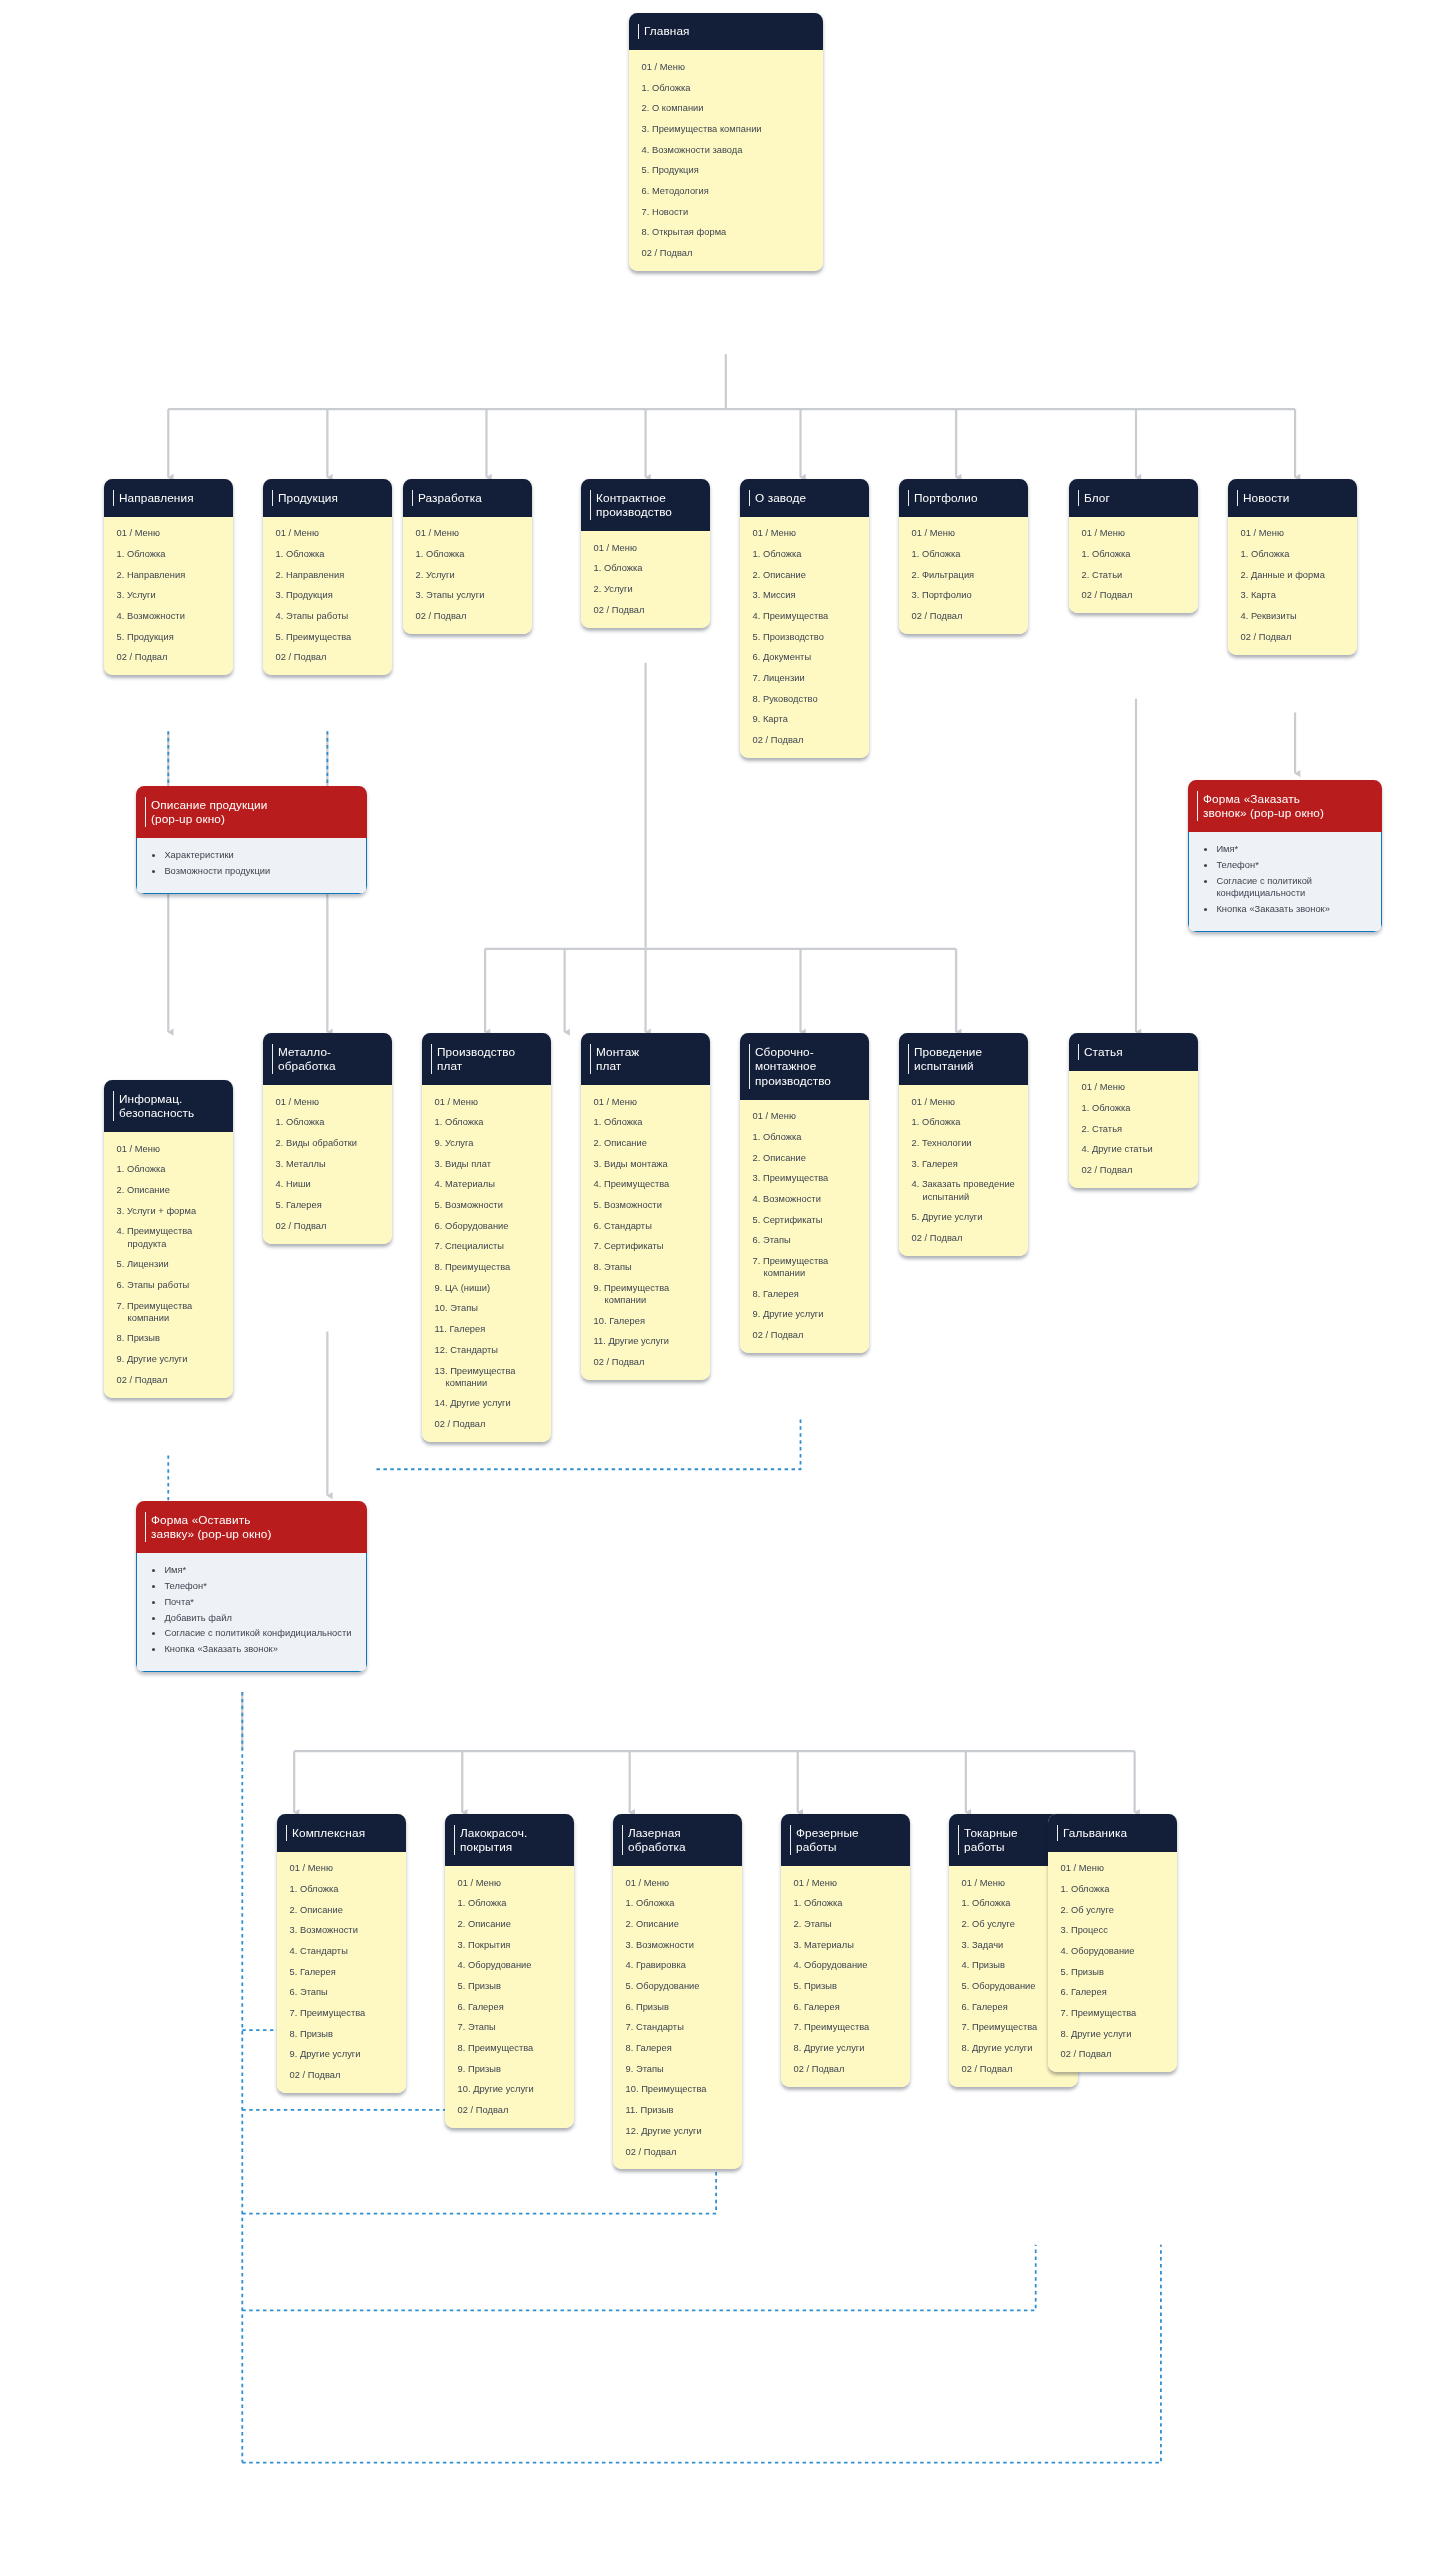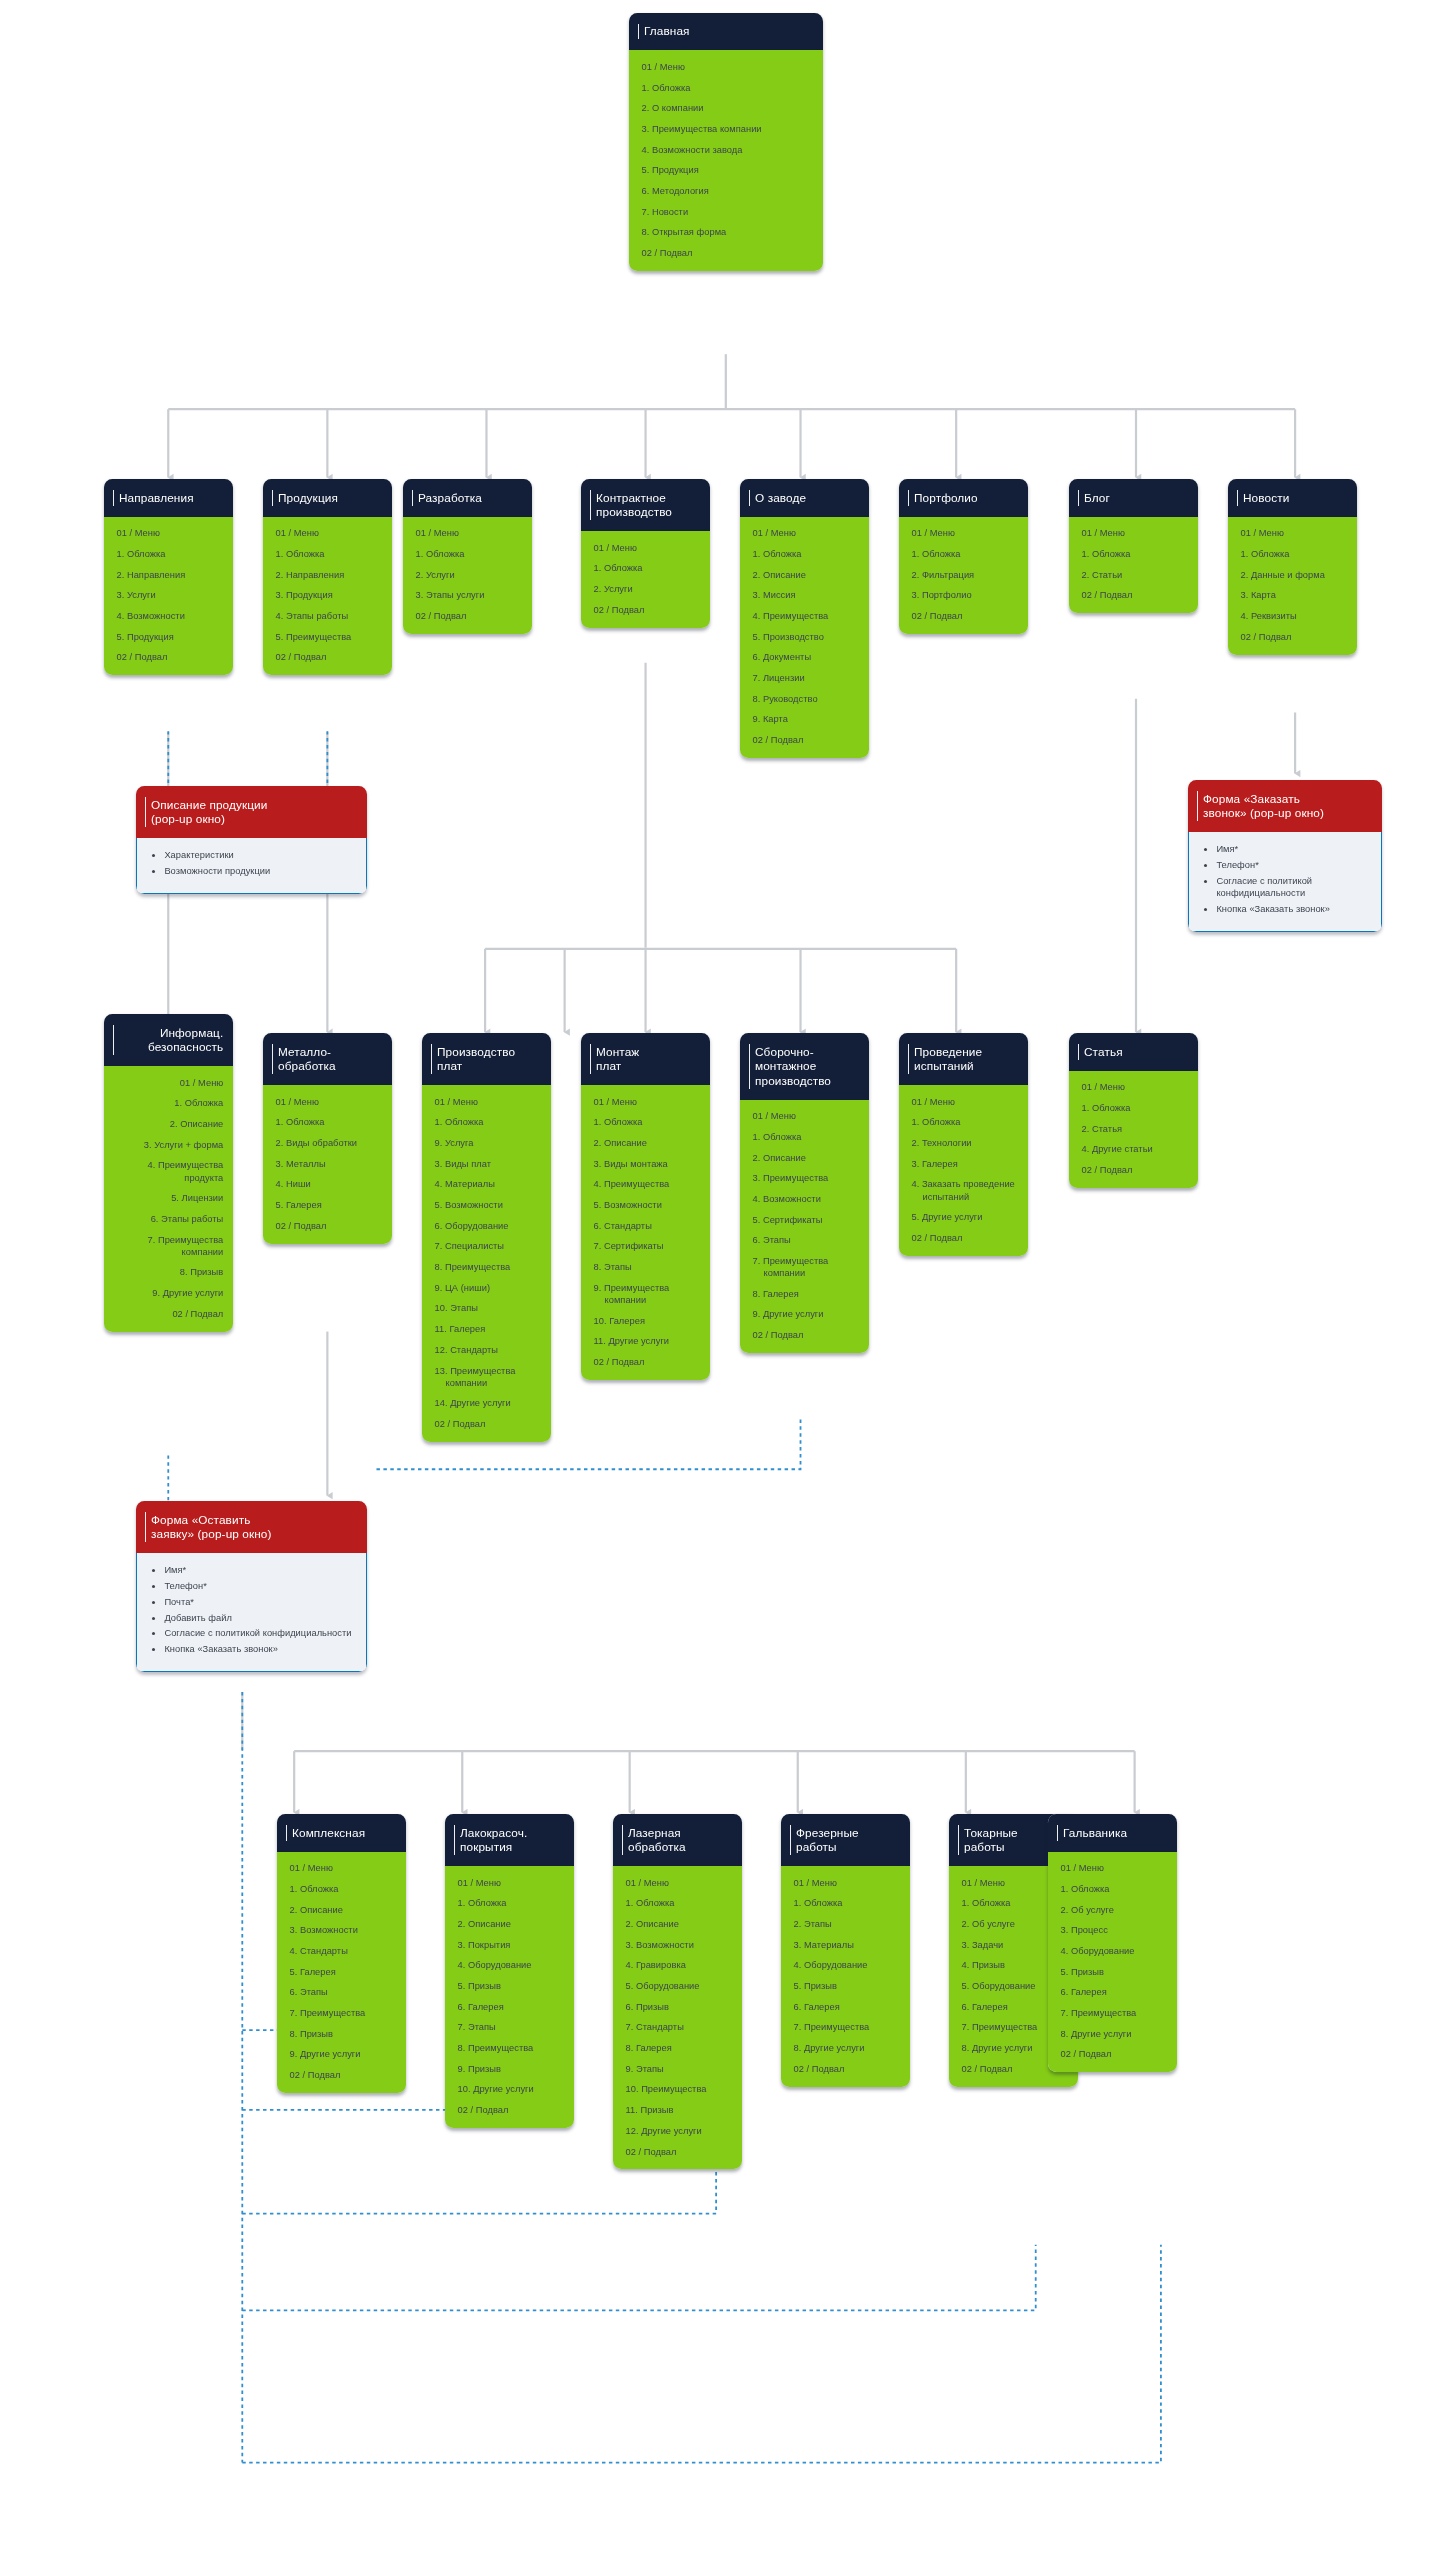--- a/index.html
+++ b/index.html
@@ -40,21 +40,21 @@
   }
   .card .hdr::before{
     content:"";position:absolute;left:9px;top:11px;bottom:11px;
     width:1.4px;background:#ffffff;opacity:.92;
   }
   .card .hdr .t{
     font-size:11.8px;line-height:1.22;font-weight:400;white-space:pre-line;
     letter-spacing:0.1px;
   }
   .card .body{
-    background:#84cc16;
+    background:#fef9c3;
     padding:10.4px 9.7px 11.8px 12.5px;
   }
   .card .body li{
     list-style:none;
     font-size:9.3px;line-height:1.30;color:#3d4450;
     margin:0 0 8.6px 0;padding:0;letter-spacing:0.03px;
   }
   .card .body li:last-child{margin-bottom:0;}
   .card .body ul{margin:0;padding:0;}
 
@@ -332,21 +332,21 @@
     <div class="body">
         <ul>
       <li>Имя*</li>
       <li>Телефон*</li>
       <li>Согласие с политикой конфидициальности</li>
       <li>Кнопка «Заказать звонок»</li>
     </ul>
       </div>
   </div>
 
-  <div class="card" style="left:104px;top:1014px;width:129px;text-align:right;">
+  <div class="card" style="left:104px;top:1080px;width:129px;">
     <div class="hdr">
         <div class="t">Информац.
 безопасность</div>
       </div>
     <div class="body">
         <ul>
       <li>01 / Меню</li>
       <li>1. Обложка</li>
       <li>2. Описание</li>
       <li>3. Услуги + форма</li>

